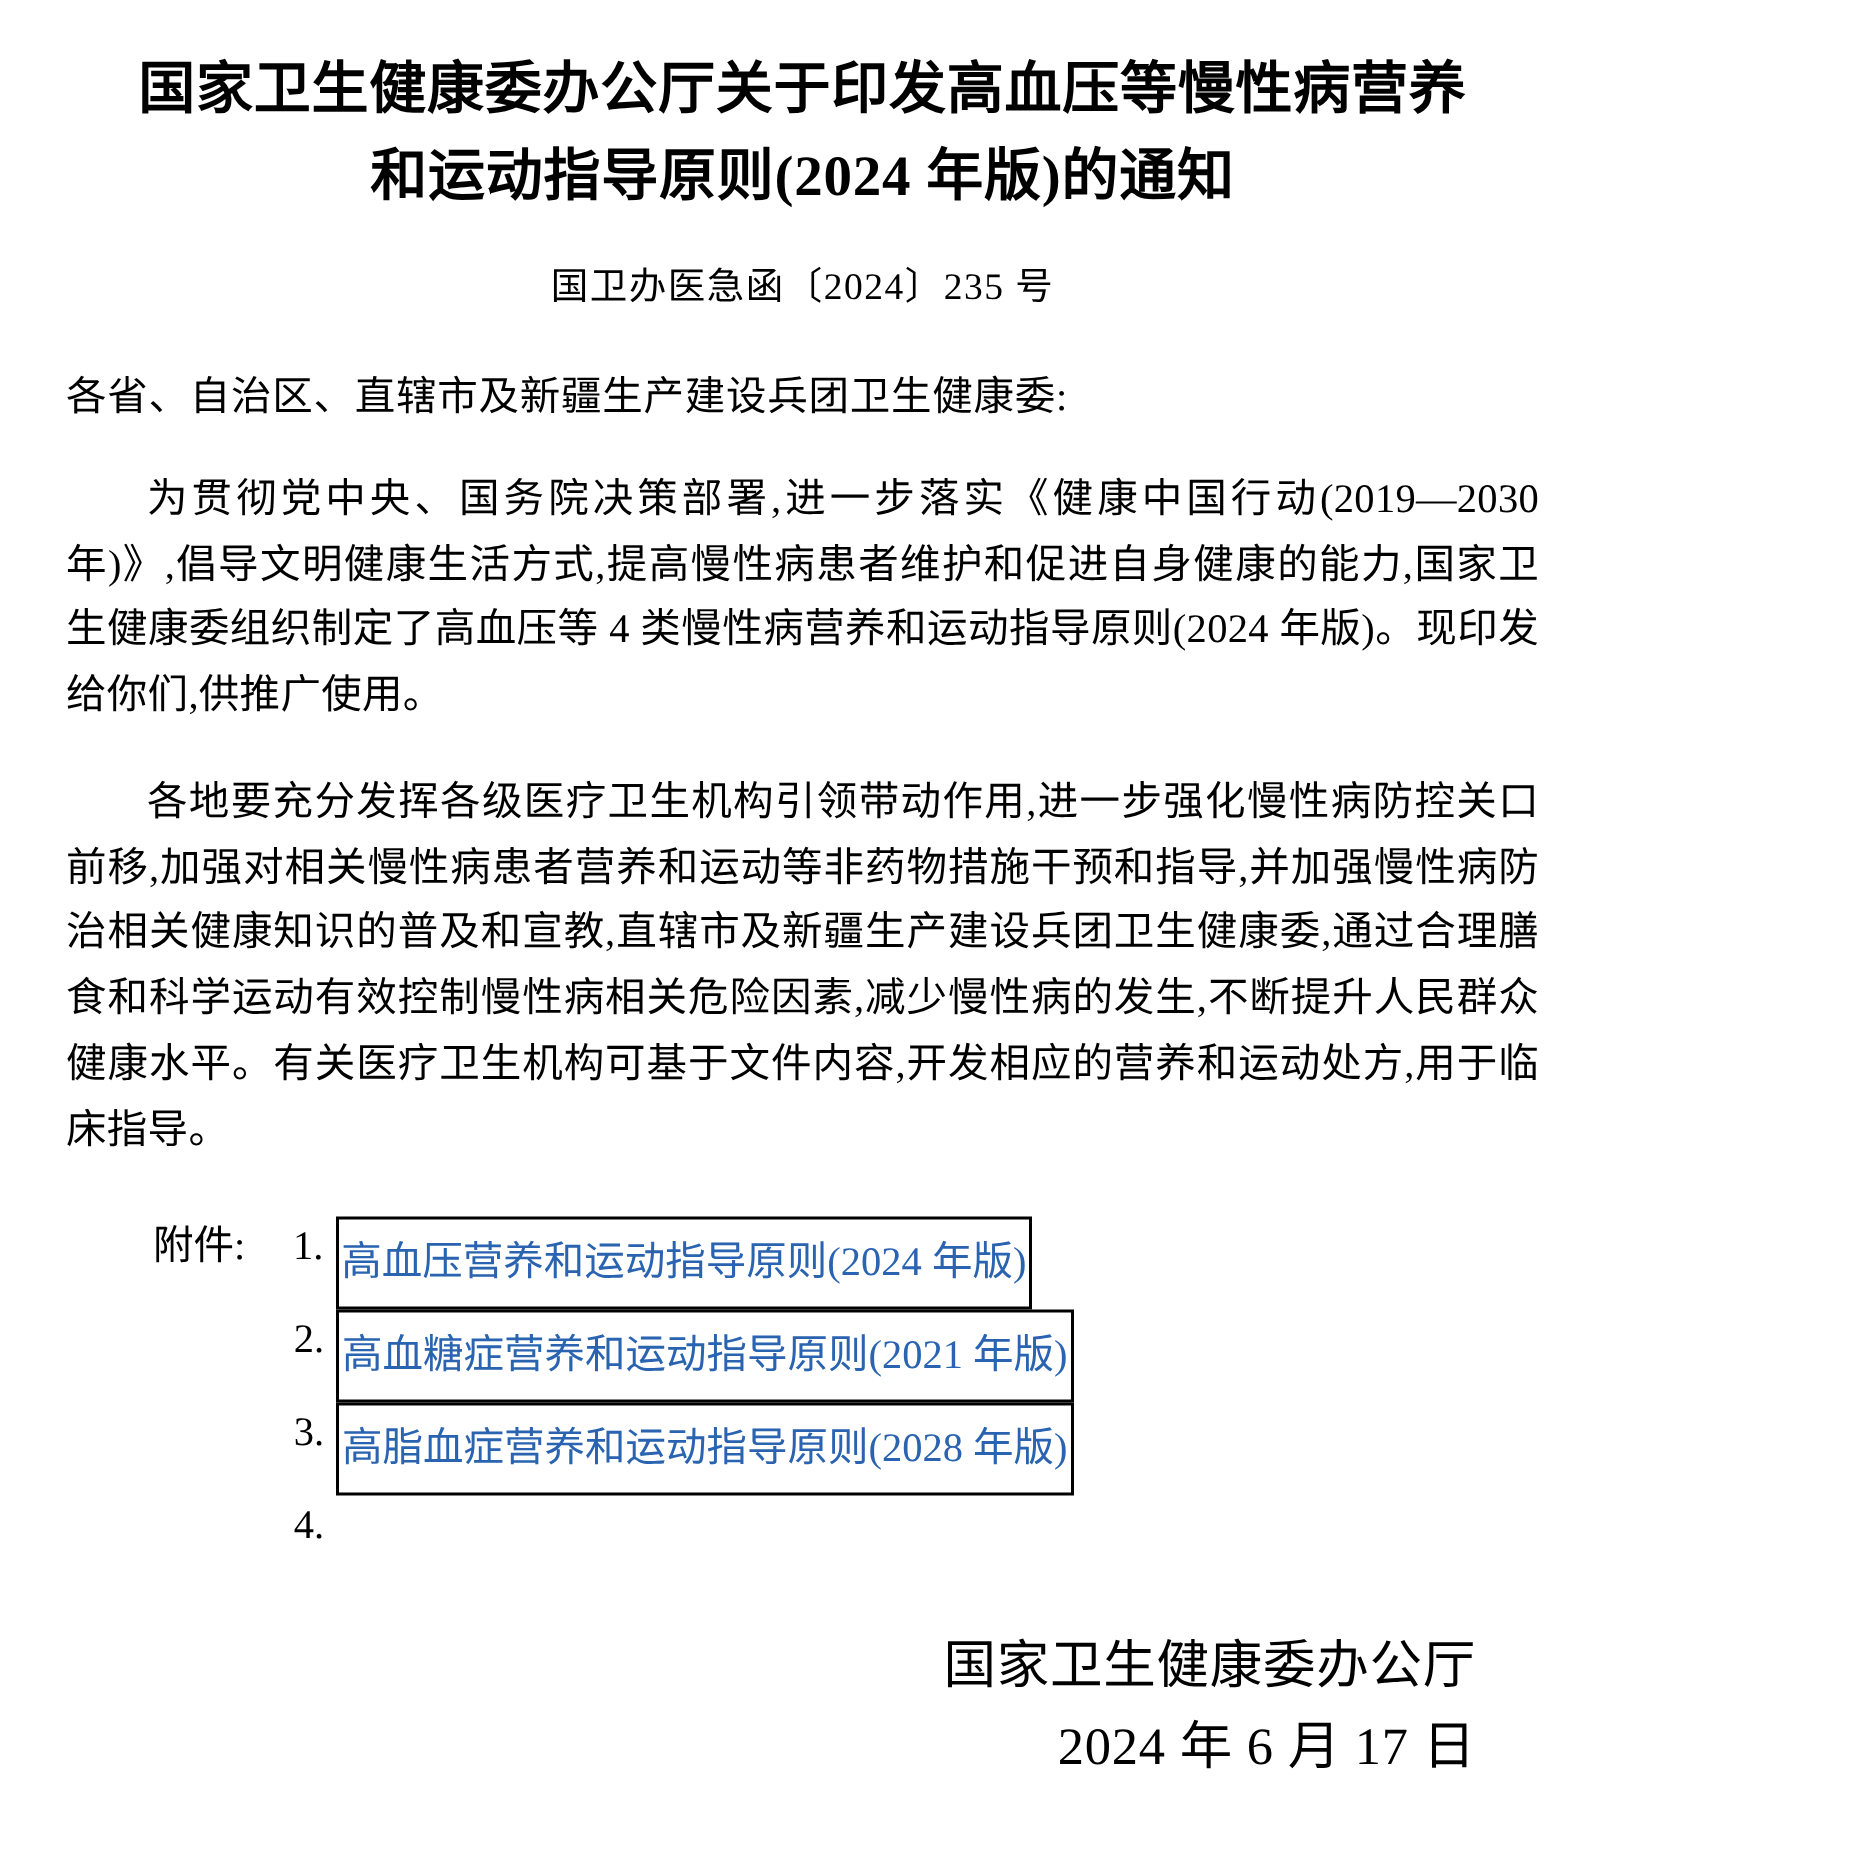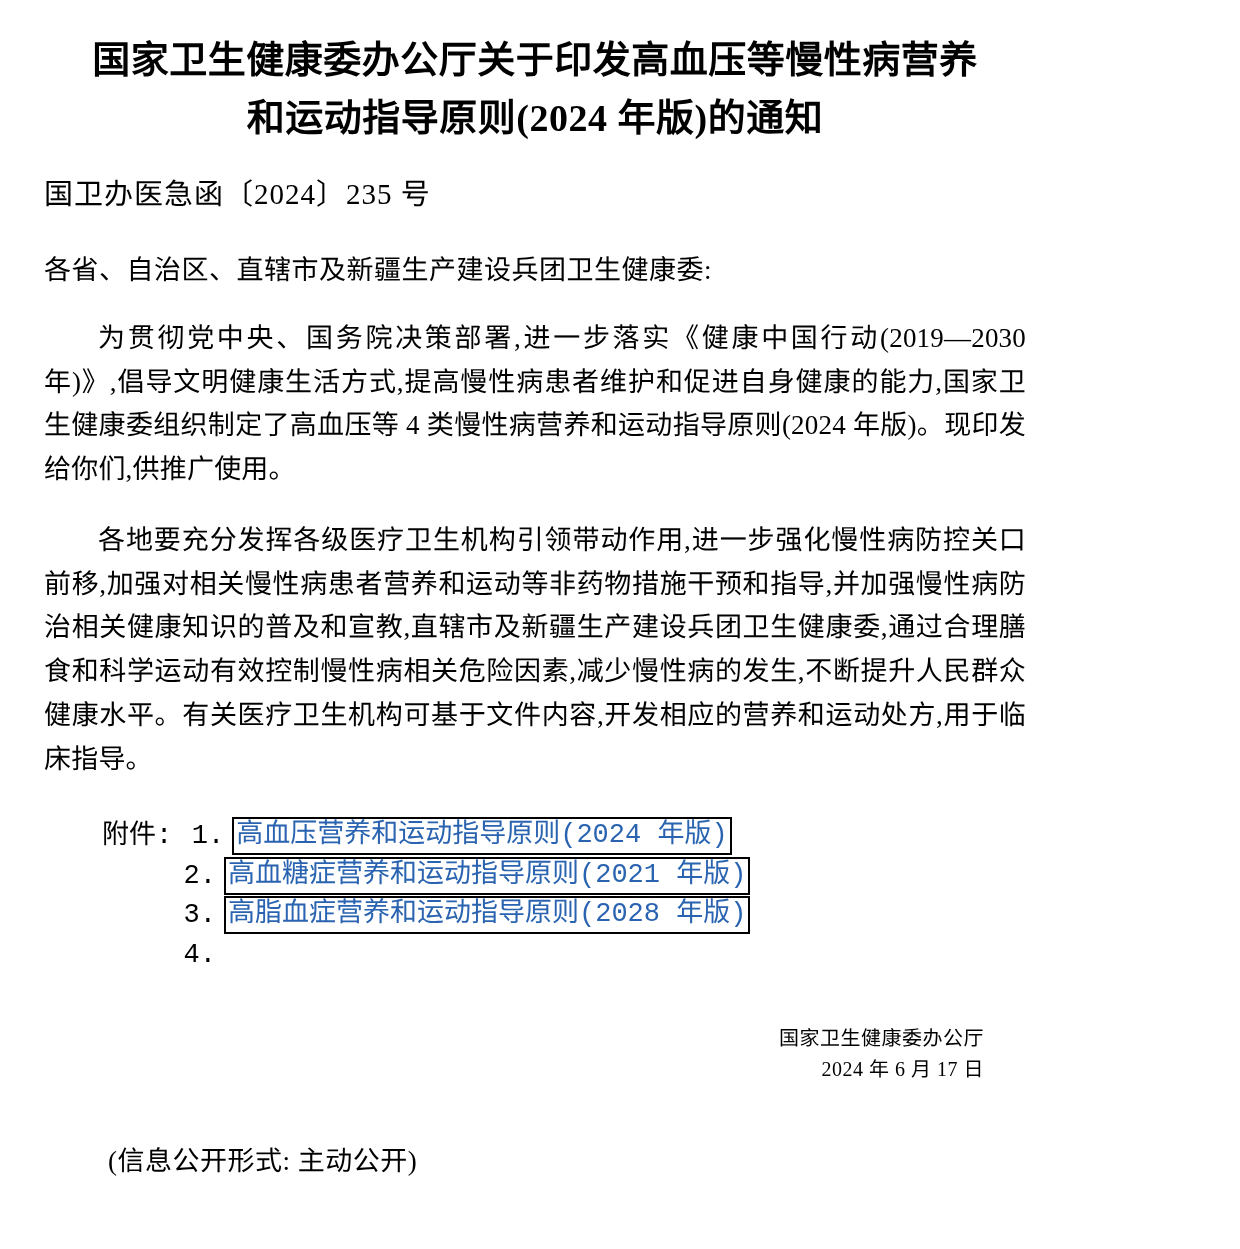--- a/index.html
+++ b/index.html
@@ -25,22 +25,22 @@
   .doc-title {
     font-size: 38px;
     font-weight: bold;
     text-align: center;
     line-height: 1.52;
     letter-spacing: 0.5px;
     margin: 6px 46px 0 46px;
   }
 
   .doc-number {
-    text-align: left;
-    font-size: 29px;
+    text-align: center;
+    font-size: 25px;
     margin-top: 22px;
     letter-spacing: 1px;
     font-family: "Liberation Serif", "DejaVu Serif", serif;
   }
 
   .salutation {
     font-size: 27px;
     margin-top: 38px;
     line-height: 1.5;
     letter-spacing: 0.5px;
@@ -52,54 +52,53 @@
     text-align: justify;
     text-justify: inter-ideograph;
     text-indent: 2em;
     letter-spacing: 0.2px;
   }
 
   .attachments {
     margin-top: 36px;
     font-size: 27px;
     line-height: 1.46;
-    font-family: Liberation Mono, monospace;
   }
   .att-row {
     display: flex;
     align-items: flex-start;
     white-space: nowrap;
   }
   .att-label {
     display: inline-block;
     padding-left: 58px;
   }
   .att-num {
     display: inline-block;
     width: 52px;
     text-align: right;
     padding-right: 6px;
   }
   .att-link {
     color: #2a64b0;
     border: 2px solid #000000;
-    padding: 0 2px;
+    padding: 12px 2px;
     line-height: 1.25;
     display: inline-block;
     margin-left: 2px;
     text-decoration: none;
   }
   .att-indent {
     padding-left: 120px;
   }
 
   .signature {
     margin-top: 48px;
     text-align: right;
-    font-size: 20px;
+    font-size: 35px;
     line-height: 1.55;
     padding-right: 42px;
     letter-spacing: 0.5px;
   }
 
   .footer-note {
     margin-top: 54px;
     font-size: 27px;
     padding-left: 64px;
     letter-spacing: 0.5px;

